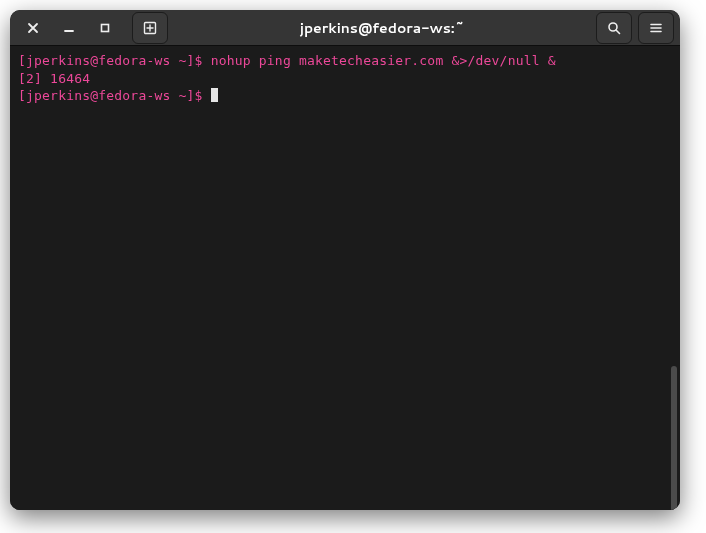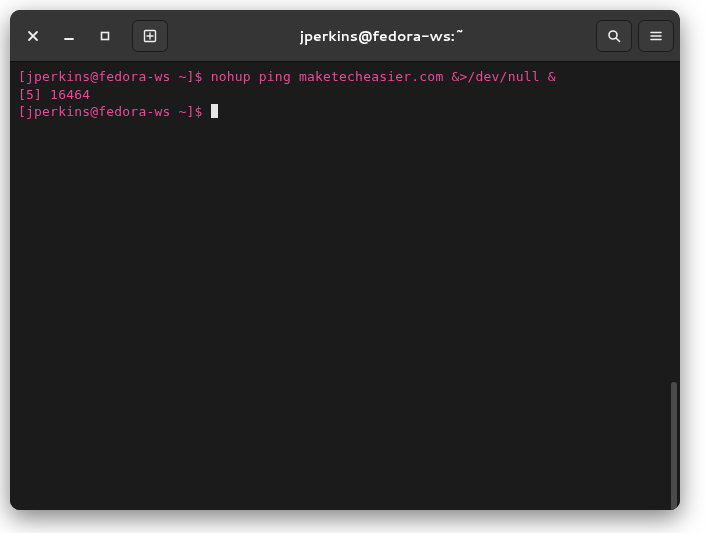--- a/index.html
+++ b/index.html
@@ -22,21 +22,21 @@
       height: 500px;
       background: #1b1b1b;
       border-radius: 10px;
       box-shadow: 0 8px 24px rgba(0,0,0,0.5);
       overflow: hidden;
       display: flex;
       flex-direction: column;
       position: relative;
     }
     .titlebar {
-      height: 52px;
+      height: 36px;
       background: #353535;
       display: flex;
       align-items: center;
       padding: 0 6px;
       border-top-left-radius: 10px;
       border-top-right-radius: 10px;
       border-bottom: 1px solid #0d0d0d;
     }
     .titlebar-left {
       display: flex;
@@ -176,17 +176,17 @@
         <span>
           <svg width="14" height="14" viewBox="0 0 14 14">
               <path d="M2 3.5 L12 3.5 M2 7 L12 7 M2 10.5 L12 10.5" stroke="#eeeeee" stroke-width="1.6" stroke-linecap="round"></path>
             </svg>
         </span>
       </div>
     </div>
   </div>
   <div class="terminal-body">
     <div class="line"><span>[jperkins@fedora-ws ~]$ </span><span>nohup ping maketecheasier.com &amp;&gt;/dev/null &amp;</span></div>
-    <div class="line"><span>[5] 16464</span></div>
+    <div class="line"><span>[2] 16464</span></div>
     <div class="line"><span>[jperkins@fedora-ws ~]$ </span><span></span><span class="cursor"></span></div>
     <div class="scrollbar"></div>
   </div>
 </div>
 
 </body></html>

